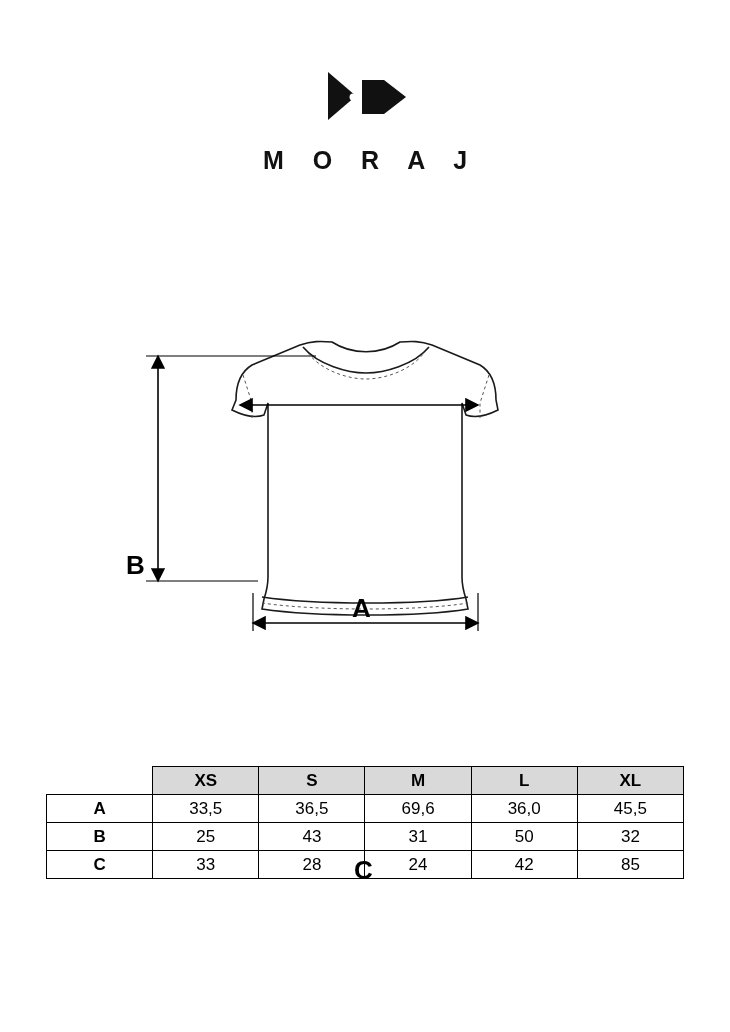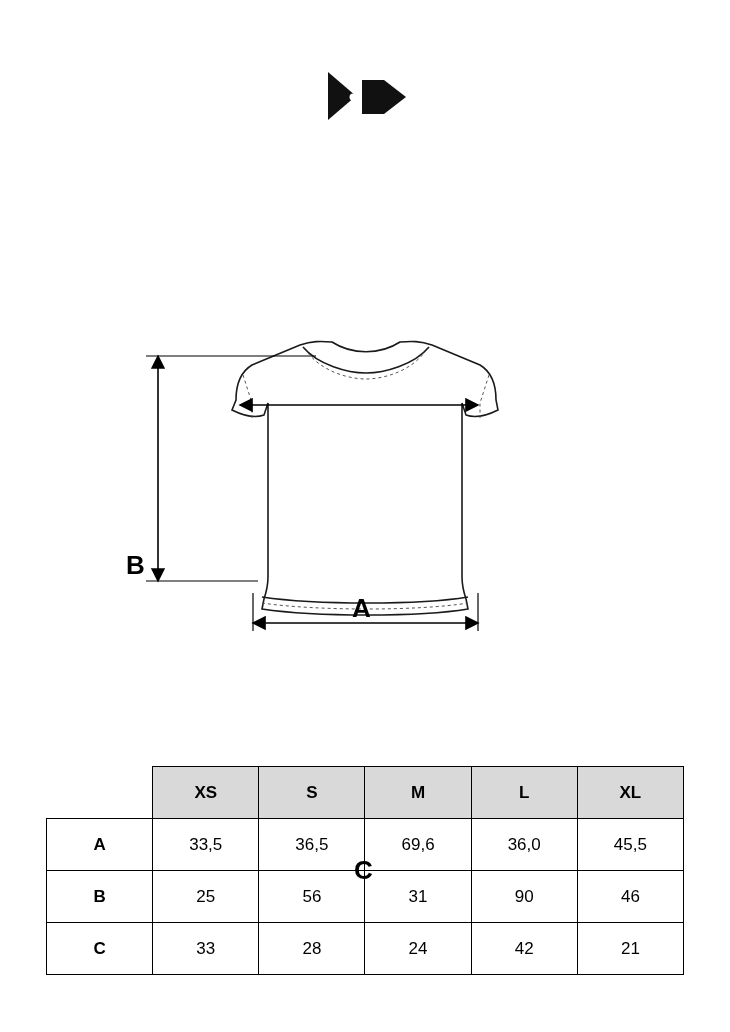--- a/index.html
+++ b/index.html
@@ -70,21 +70,21 @@
     table-layout: fixed;
   }
   #size-table td, #size-table th {
     border: 1px solid #000000;
     height: 27px;
     text-align: center;
     vertical-align: middle;
     font-size: 17px;
     font-family: "Liberation Sans", sans-serif;
     color: #000000;
-    padding: 12px;
+    padding: 0;
   }
   #size-table thead th {
     background: #d9d9d9;
     font-weight: bold;
   }
   #size-table thead th.corner {
     background: #ffffff;
     border-left: none;
     border-top: none;
     border-right: none;
@@ -99,20 +99,21 @@
 </head>
 <body>
 
 <div id="brand">
   <svg id="brand-mark" viewBox="0 0 86 54">
     <polygon points="6,2 34,26 6,50" fill="#111111"></polygon>
     <polygon points="40,10 62,10 62,44 40,44" fill="#111111"></polygon>
     <polygon points="62,10 84,27 62,44" fill="#111111"></polygon>
     <circle cx="31" cy="27" r="3.5" fill="#ffffff"></circle>
   </svg>
+  <div id="brand-name">M O R A J</div>
 </div>
 
 <div id="drawing">
   <svg width="730" height="470" viewBox="0 0 730 470">
     <defs>
       <marker id="arrHead" markerWidth="9" markerHeight="9" refX="8" refY="4.5" orient="auto">
         <path d="M0,0 L9,4.5 L0,9 z" fill="#000"></path>
       </marker>
       <marker id="arrTail" markerWidth="9" markerHeight="9" refX="1" refY="4.5" orient="auto">
         <path d="M9,0 L0,4.5 L9,9 z" fill="#000"></path>
@@ -194,27 +195,27 @@
       <th class="rowhead">A</th>
       <td>33,5</td>
       <td>36,5</td>
       <td>69,6</td>
       <td>36,0</td>
       <td>45,5</td>
     </tr>
     <tr>
       <th class="rowhead">B</th>
       <td>25</td>
-      <td>56</td>
+      <td>43</td>
       <td>31</td>
-      <td>90</td>
-      <td>46</td>
+      <td>50</td>
+      <td>32</td>
     </tr>
     <tr>
       <th class="rowhead">C</th>
       <td>33</td>
       <td>28</td>
       <td>24</td>
       <td>42</td>
-      <td>21</td>
+      <td>85</td>
     </tr>
   </tbody>
 </table>
 
 </body></html>

